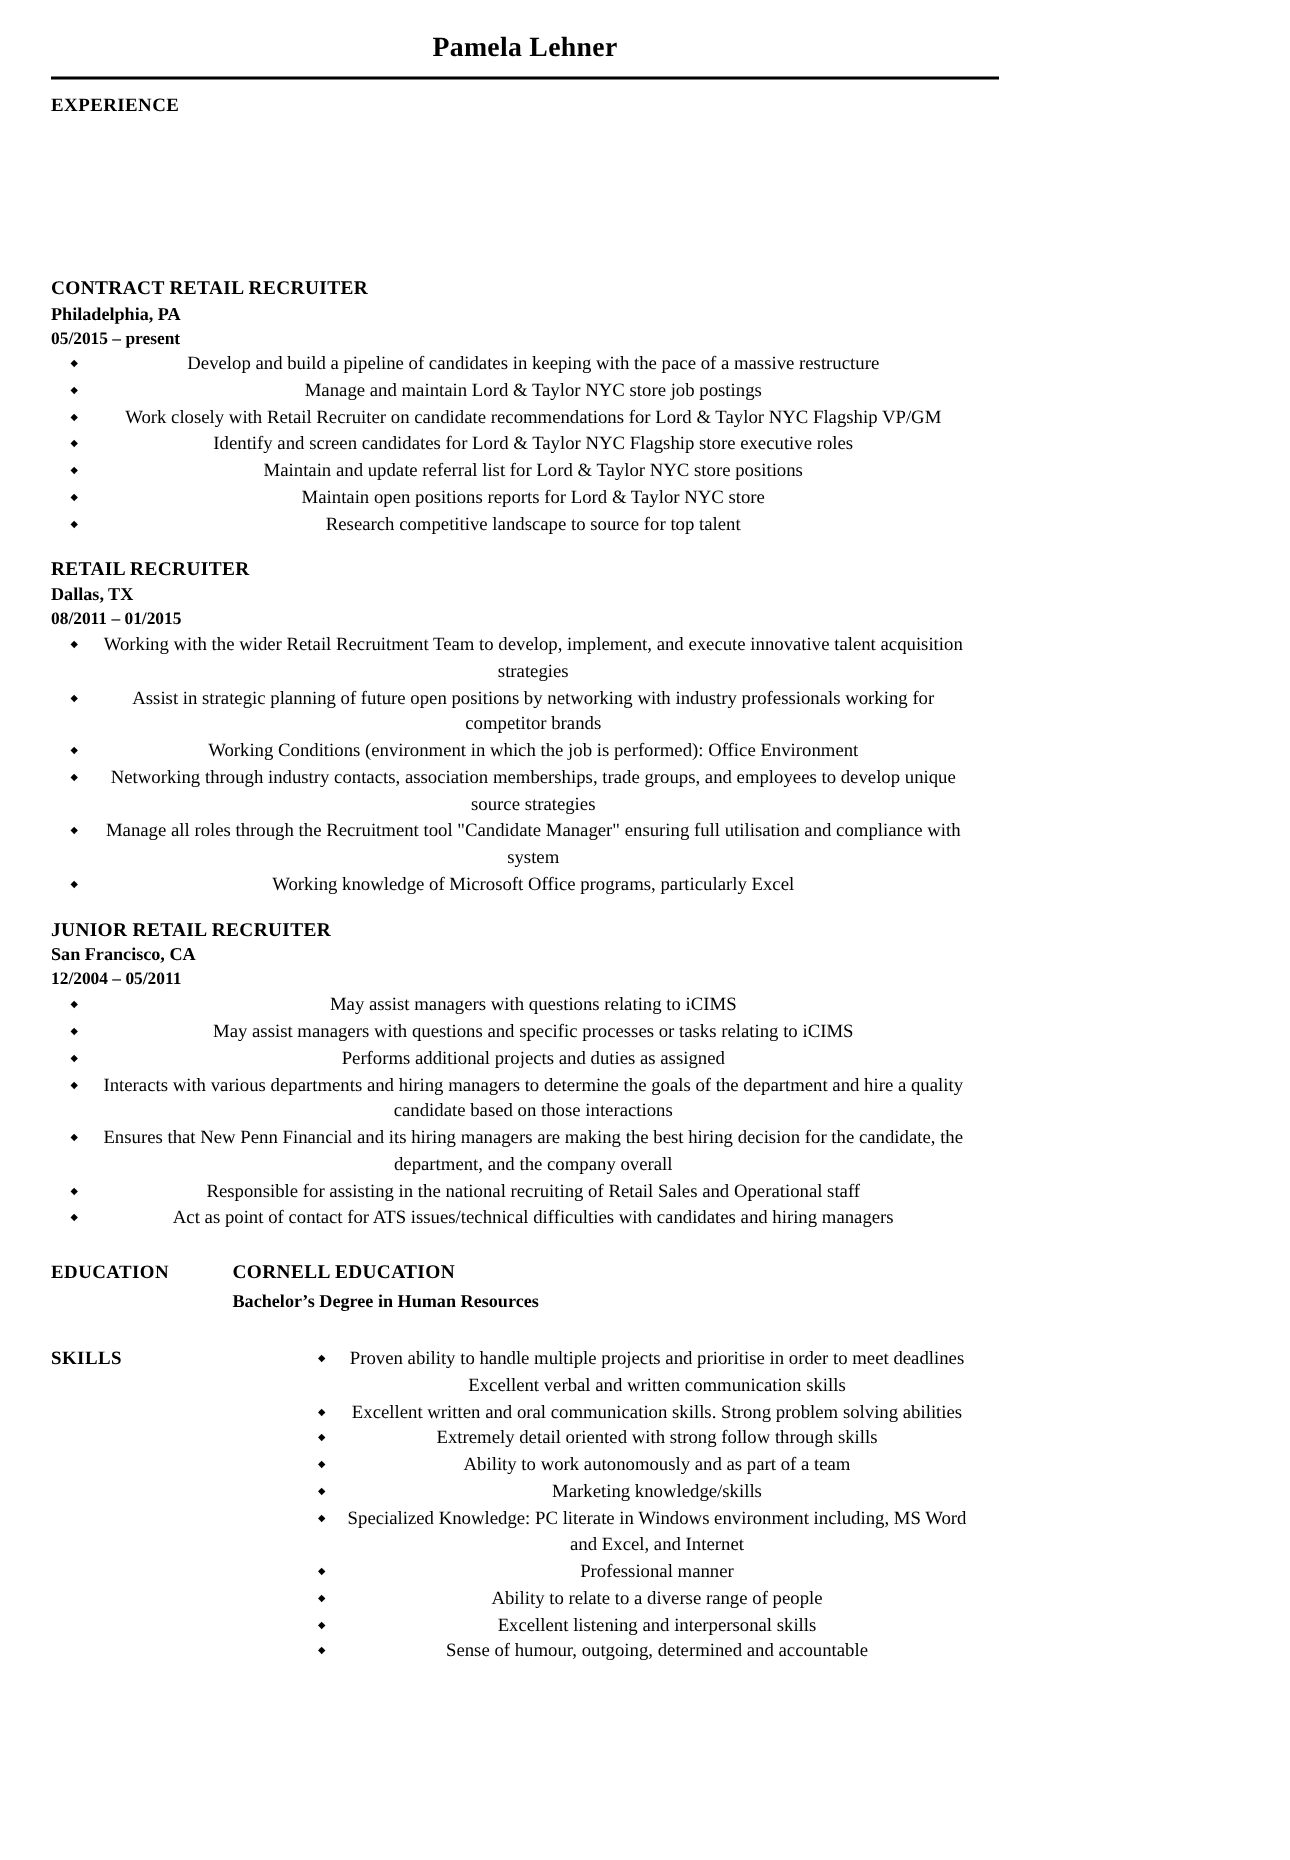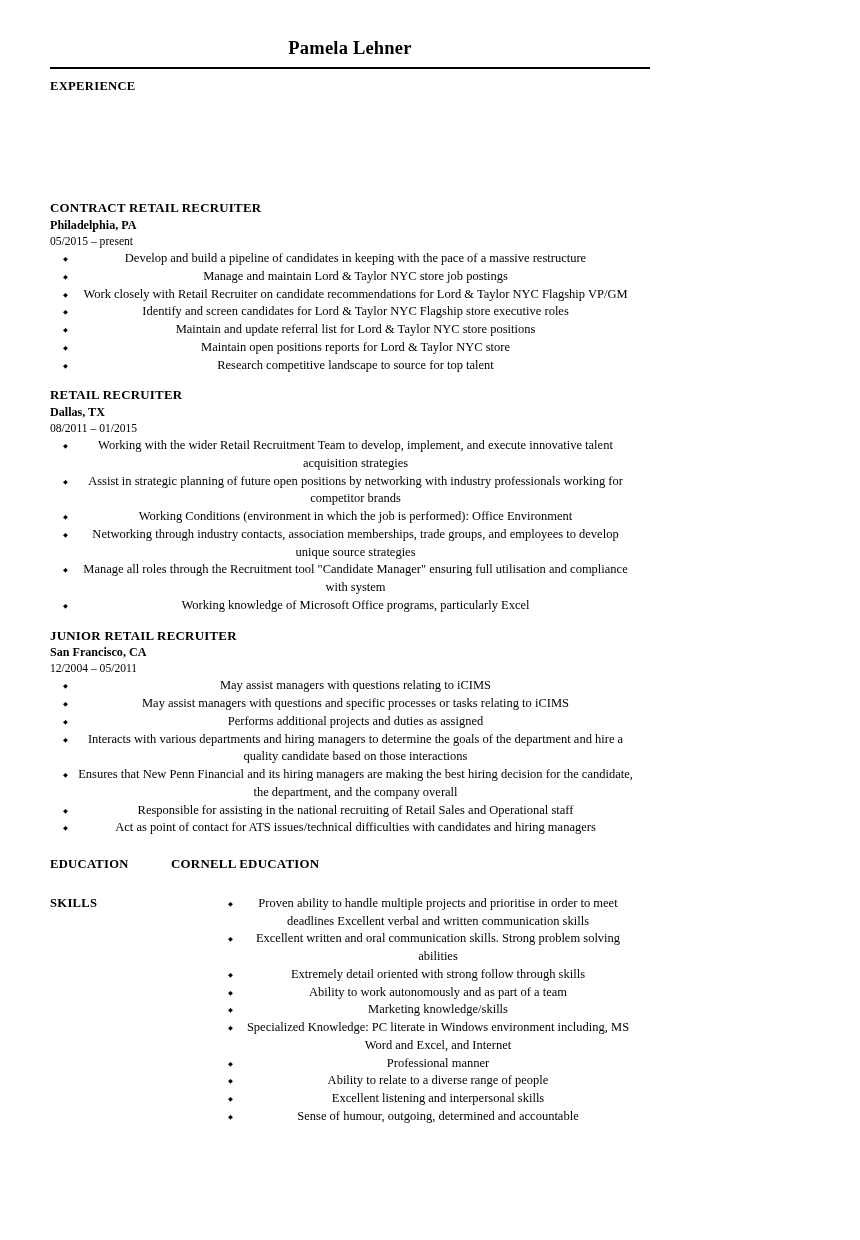--- a/index.html
+++ b/index.html
@@ -13,21 +13,21 @@
     height: 1240px;
     font-family: "Liberation Serif", "DejaVu Serif", serif;
     color: #000000;
     -webkit-font-smoothing: antialiased;
   }
   .page {
     position: relative;
     width: 700px;
     height: 1240px;
     box-sizing: border-box;
-    padding: 16px;
+    padding: 0;
     overflow: hidden;
   }
 
   
   .resume-header {
     padding-top: 22px;
     text-align: center;
   }
   .candidate-name {
     font-size: 18.5px;
@@ -89,21 +89,21 @@
     line-height: 1.3;
   }
   .job-location {
     font-size: 12.1px;
     font-weight: bold;
     line-height: 1.32;
     margin-top: 1px;
   }
   .job-dates {
     font-size: 11.6px;
-    font-weight: normal;
+    font-weight: bold;
     line-height: 1.3;
     margin-top: 0px;
   }
 
   
   ul.bullets {
     list-style: none;
     margin: 1px 0 0 0;
     padding: 0;
     text-align: center;
@@ -201,20 +201,21 @@
       </div>
 
     </div>
   </div>
 
   <div class="section" id="education-section">
     <div class="section-label">EDUCATION</div>
     <div class="section-body">
       <div class="education-entry">
         <div class="school-name">CORNELL EDUCATION</div>
+        <div class="degree-name">Bachelor’s Degree in Human Resources</div>
       </div>
     </div>
   </div>
 
   <div class="section" id="skills-section">
     <div class="section-label">SKILLS</div>
     <div class="section-body">
       <ul class="bullets">
         <li>Proven ability to handle multiple projects and prioritise in order to meet deadlines Excellent verbal and written communication skills</li>
         <li>Excellent written and oral communication skills. Strong problem solving abilities</li>

